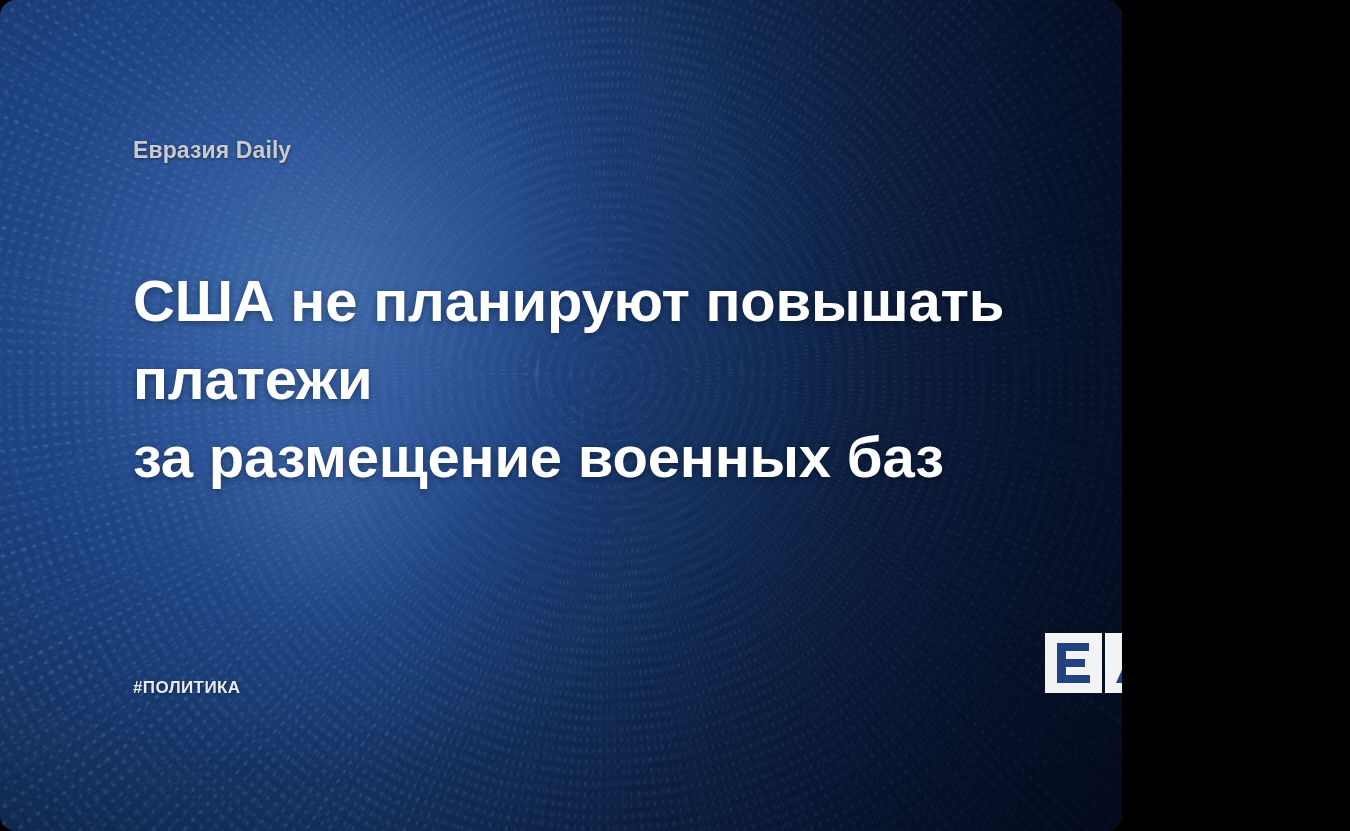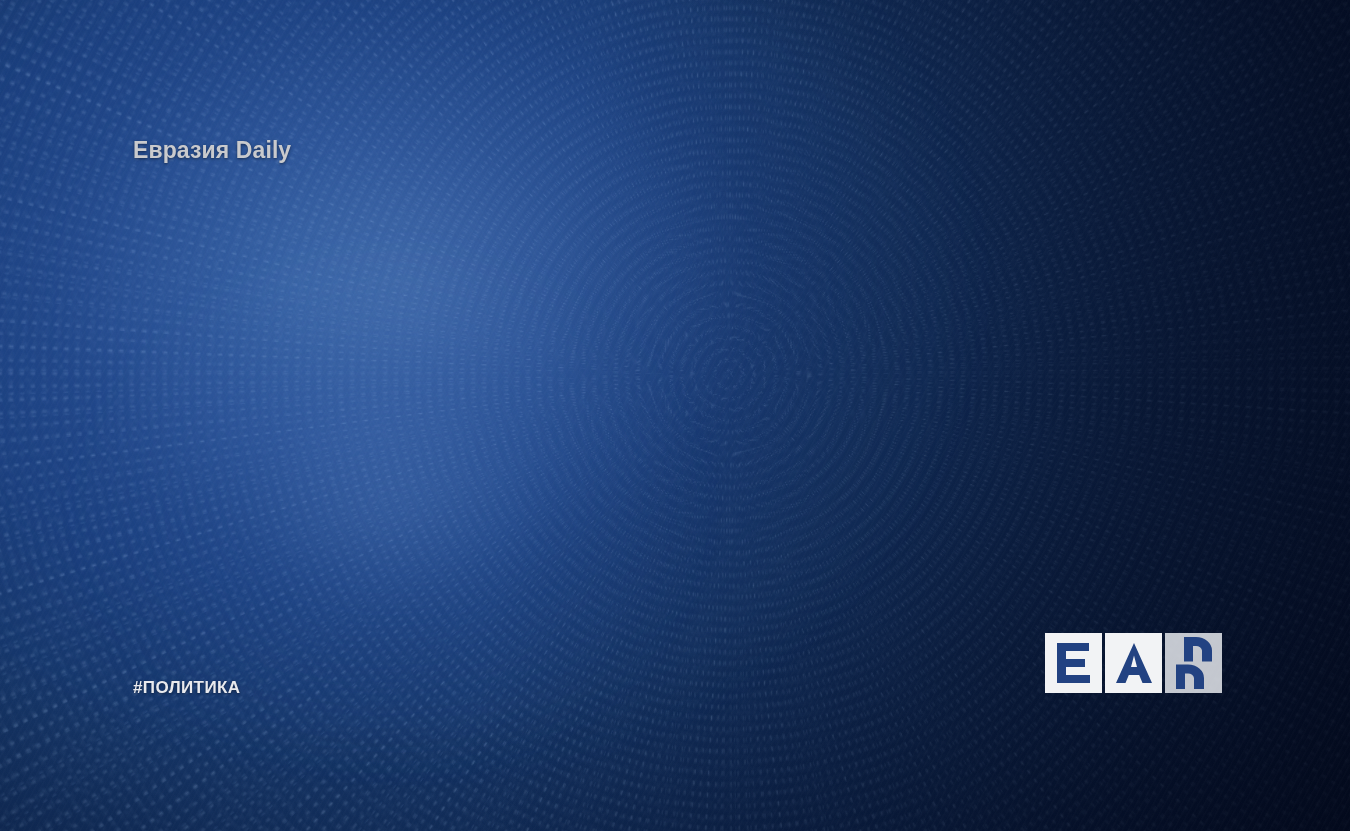--- a/index.html
+++ b/index.html
@@ -7,25 +7,26 @@
     margin: 0;
     padding: 0;
     background: #000;
   }
   body {
     font-family: "Liberation Sans", sans-serif;
   }
 
   .card {
     position: relative;
-    width: 1350px;
+    width: 1122px;
     height: 831px;
     overflow: hidden;
     background: #0a1736;
     isolation: isolate;
+    border-radius: 16px;
   }
 
   
   .bg {
     position: absolute;
     inset: 0;
     z-index: 0;
     overflow: hidden;
   }
   .bg-base {
@@ -253,20 +254,24 @@
     <div class="bg-glow"></div>
     <div class="bg-glow2"></div>
     <div class="bg-vignette"></div>
     <div class="grain"></div>
   </div>
 
   <div class="content">
 
     <div class="brand">Евразия Daily</div>
 
+    <h1 class="headline">
+      <span>США не планируют повышать платежи</span><br>
+      <span>за размещение военных баз</span>
+    </h1>
 
     <div class="rubric">#ПОЛИТИКА</div>
 
     <div class="logo">
 
       <div class="logo-tile">
         <span>
           <svg width="38" height="44" viewBox="0 0 38 44" aria-hidden="true">
             <path class="logo-glyph" d="M2 2 H34 V10 H11 V18 H30 V26 H11 V34 H35 V42 H2 Z"></path>
           </svg>

